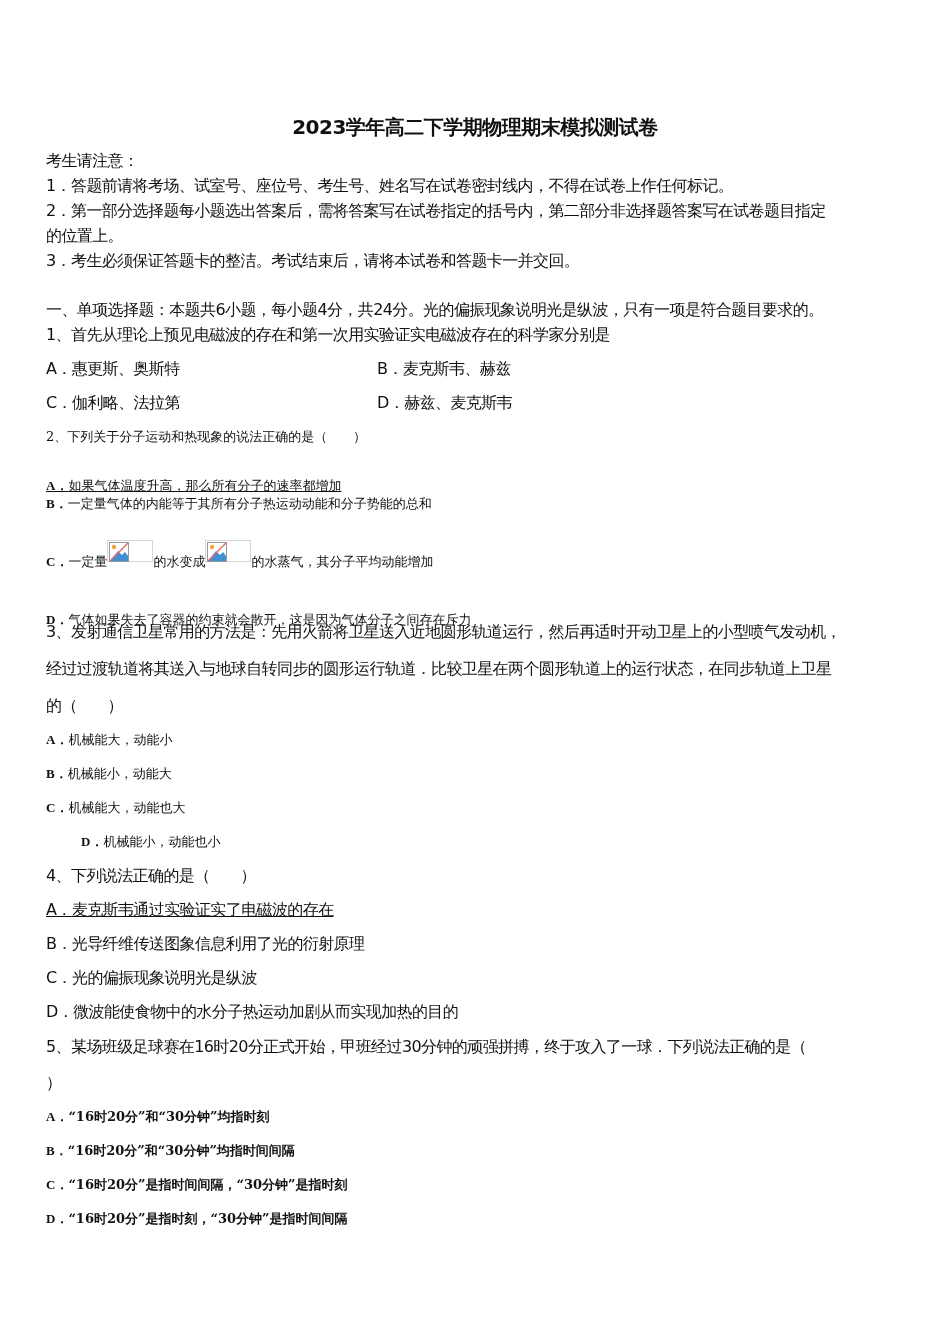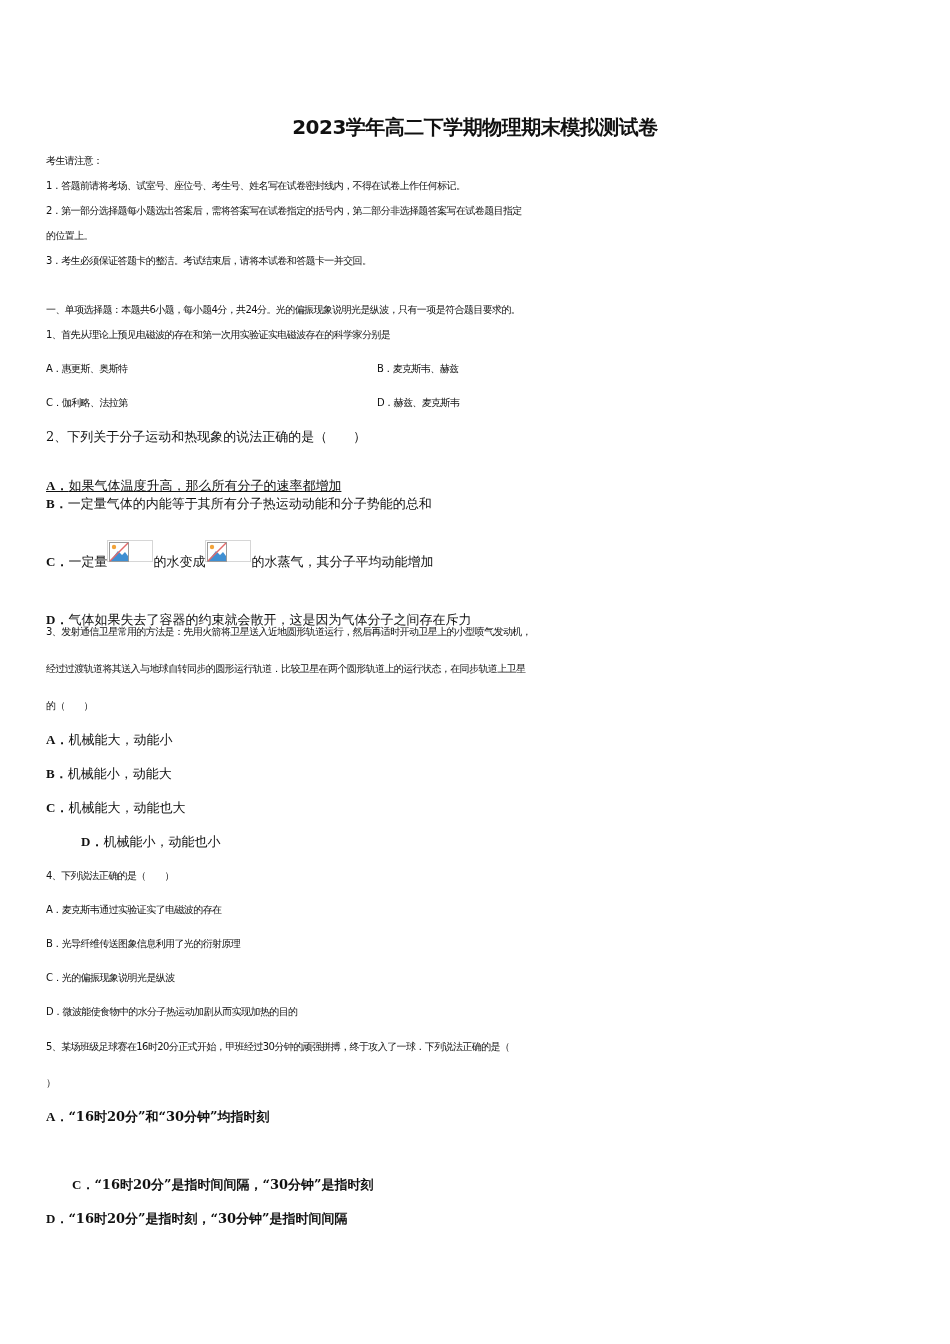--- a/index.html
+++ b/index.html
@@ -36,21 +36,21 @@
       width: 950px;
       text-align: center;
       font-family: "DejaVu Sans", "Liberation Sans", sans-serif;
       font-weight: bold;
       font-size: 20px;
       line-height: 26px;
       letter-spacing: -0.5px;
     }
     .condensed {
       font-family: "DejaVu Sans", "Liberation Sans", sans-serif;
-      font-size: 10px;
+      font-size: 16px;
       letter-spacing: -0.6px;
       transform-origin: left center;
       text-align: right;
     }
     .opt-label {
       font-family: "Liberation Serif", "DejaVu Serif", serif;
       font-weight: bold;
     }
     .bold-text {
       font-weight: bold;
@@ -134,38 +134,41 @@
     <span class="opt-label">B．</span><span>机械能小，动能大</span>
   </div>
   <div class="line" style="top:798px;">
     <span class="opt-label">C．</span><span>机械能大，动能也大</span>
   </div>
   <div class="line" style="top:832px;margin-left:35px;">
     <span class="opt-label">D．</span><span>机械能小，动能也小</span>
   </div>
 
   <div class="line condensed" style="top:866px;">4、下列说法正确的是（　　）</div>
-  <div class="line condensed" style="top:900px;">
+  <div class="line condensed" style="top:900px;text-decoration:underline;">
     <span>A．</span><span>麦克斯韦通过实验证实了电磁波的存在</span>
   </div>
   <div class="line condensed" style="top:934px;">
     <span>B．</span><span>光导纤维传送图象信息利用了光的衍射原理</span>
   </div>
   <div class="line condensed" style="top:968px;">
     <span>C．</span><span>光的偏振现象说明光是纵波</span>
   </div>
   <div class="line condensed" style="top:1002px;">
     <span>D．</span><span>微波能使食物中的水分子热运动加剧从而实现加热的目的</span>
   </div>
 
   <div class="line condensed" style="top:1037px;">5、某场班级足球赛在16时20分正式开始，甲班经过30分钟的顽强拼搏，终于攻入了一球．下列说法正确的是（</div>
   <div class="line condensed" style="top:1073px;">）</div>
   <div class="line bold-text" style="top:1107px;">
     <span class="opt-label">A．</span><span>“16时20分”和“30分钟”均指时刻</span>
   </div>
-  <div class="line bold-text" style="top:1175px;margin-left:26px;">
+  <div class="line bold-text" style="top:1141px;">
+    <span class="opt-label">B．</span><span>“16时20分”和“30分钟”均指时间间隔</span>
+  </div>
+  <div class="line bold-text" style="top:1175px;">
     <span class="opt-label">C．</span><span>“16时20分”是指时间间隔，“30分钟”是指时刻</span>
   </div>
   <div class="line bold-text" style="top:1209px;">
     <span class="opt-label">D．</span><span>“16时20分”是指时刻，“30分钟”是指时间间隔</span>
   </div>
 
 </div>
 
 </body></html>

